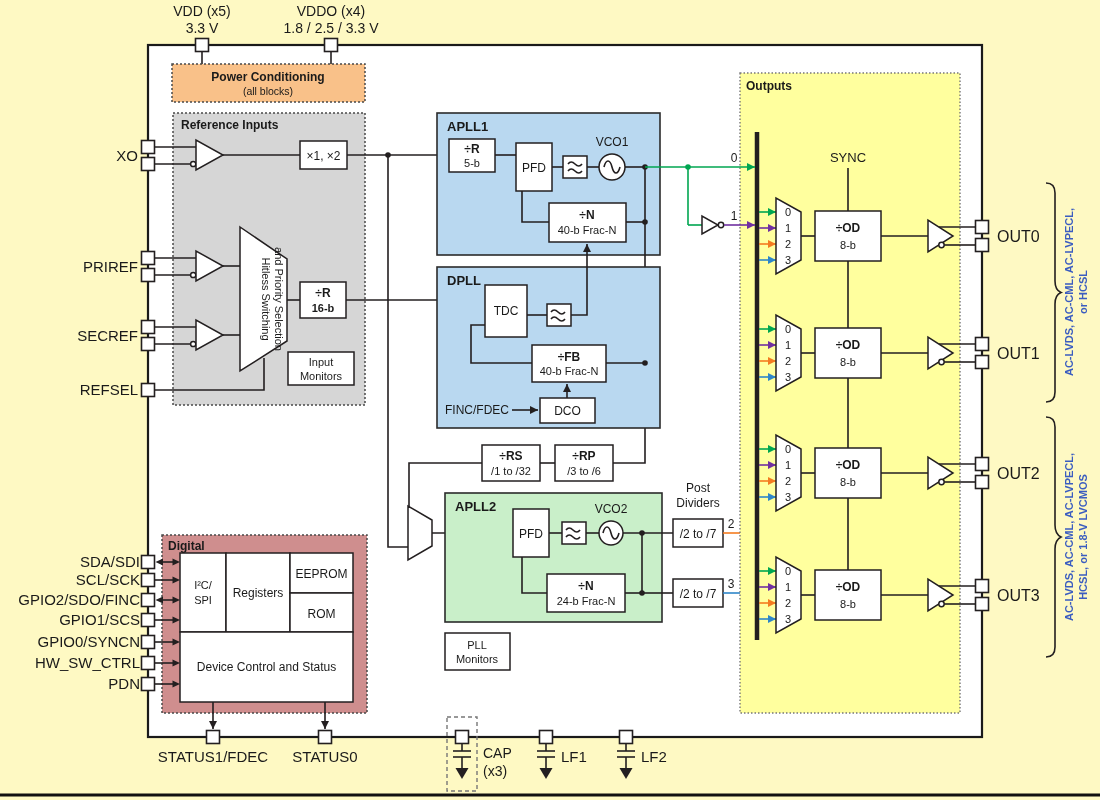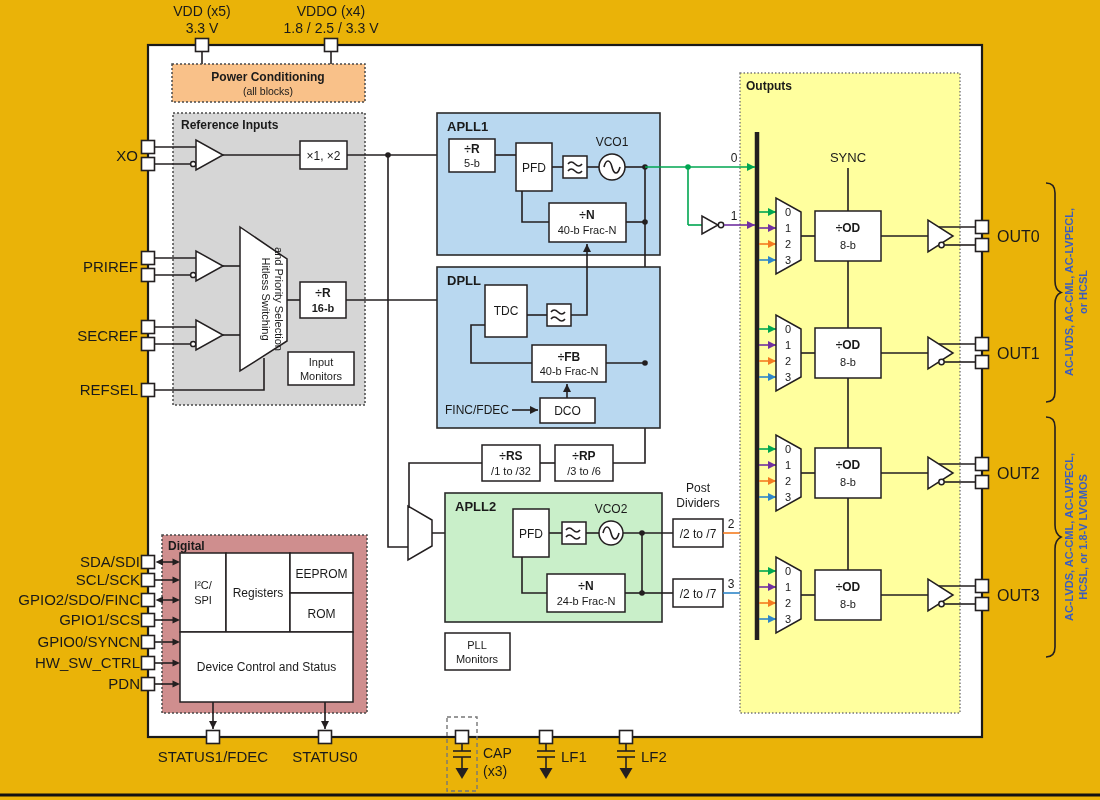--- a/index.html
+++ b/index.html
@@ -1,16 +1,16 @@
 <!DOCTYPE html>
 <html><head>
 <meta charset="utf-8">
 <style>
   html,body{margin:0;padding:0;background:#fff;}
-  .stage{position:relative;width:1100px;height:800px;background:#eab308;overflow:hidden;}
+  .stage{position:relative;width:1100px;height:800px;background:#fef9c3;overflow:hidden;}
   svg text{font-family:"Liberation Sans","DejaVu Sans",sans-serif;fill:#1a1a1a;}
   .ta-m{text-anchor:middle}.ta-e{text-anchor:end}.ta-s{text-anchor:start}
   .f15{font-size:15px}.f14{font-size:14px}.f13{font-size:13px}.f12{font-size:12px}
   .f11{font-size:11px}.f10{font-size:10.5px}.f16{font-size:16px}
   .bold{font-weight:bold}
   .side{font-size:11px;font-weight:bold;fill:#3b5dc0}
   .w{stroke:#231f20;stroke-width:1.6;fill:none}
   .wg{stroke:#00a651}.wp{stroke:#7030a0}.wo{stroke:#f47b20}.wb{stroke:#2e86c8}
   .bus{stroke:#231f20;stroke-width:4.5}
   .box{fill:#ffffff;stroke:#231f20;stroke-width:1.5}

